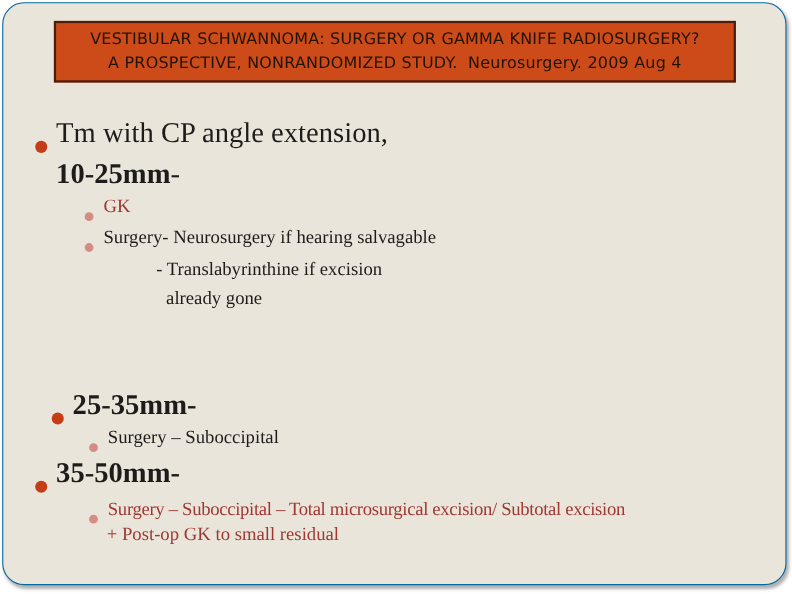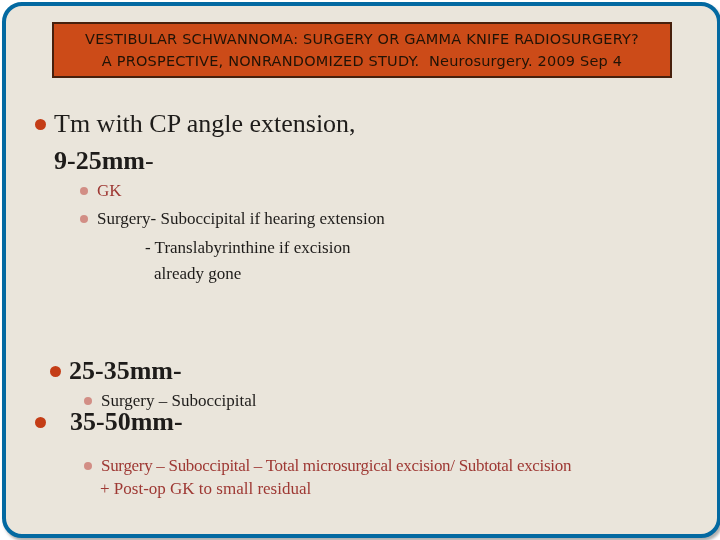--- a/index.html
+++ b/index.html
@@ -17,21 +17,21 @@
     height: 540px;
     background: #FFFFFF;
   }
   .slide {
     position: absolute;
     left: 2px;
     top: 2px;
     width: 711px;
     height: 528px;
     background: #EAE5DB;
-    border: 4px solid #0369a1;
+    border: 1px solid #0369a1;
     border-radius: 20px;
     box-shadow: 2px 3px 3px rgba(110,110,110,0.55);
   }
   .title-box {
     position: absolute;
     left: 46px;
     top: 16px;
     width: 616px;
     height: 52px;
     background: #CC4B18;
@@ -46,21 +46,21 @@
     font-family: "DejaVu Sans", sans-serif;
     font-size: 14.5px;
     line-height: 16px;
     color: #211306;
     white-space: pre;
     letter-spacing: 0.2px;
   }
   .row {
     position: absolute;
     display: flex;
-    align-items: flex-start;
+    align-items: flex-end;
     white-space: pre;
   }
   .l1 {
     font-size: 26px;
     line-height: 36px;
     color: #1E1C1A;
   }
   .l2 {
     font-size: 17px;
     line-height: 26px;
@@ -89,61 +89,61 @@
   .longline { letter-spacing: -0.3px; }
 </style>
 </head>
 <body>
 
 <div class="canvas">
   <div class="slide">
 
     <div class="title-box">
       <div class="title-line">VESTIBULAR SCHWANNOMA: SURGERY OR GAMMA KNIFE RADIOSURGERY?</div>
-      <div class="title-line">A PROSPECTIVE, NONRANDOMIZED STUDY.  Neurosurgery. 2009 Sep 4</div>
+      <div class="title-line">A PROSPECTIVE, NONRANDOMIZED STUDY.  Neurosurgery. 2009 Aug 4</div>
     </div>
 
     <div class="row l1" style="left:29px; top:100px;">
       <span class="b1"></span>
       <span>Tm with CP angle extension,</span>
     </div>
 
     <div class="row l1" style="left:48px; top:137px;">
-      <span class="bold">9-25mm</span><span>-</span>
+      <span class="bold">10-25mm</span><span>-</span>
     </div>
 
     <div class="row l2" style="left:74px; top:172px;">
       <span class="b2"></span>
       <span class="red">GK</span>
     </div>
 
     <div class="row l2" style="left:74px; top:200px;">
       <span class="b2"></span>
-      <span>Surgery- Suboccipital if hearing extension</span>
+      <span>Surgery- Neurosurgery if hearing salvagable</span>
     </div>
 
     <div class="row l2" style="left:139px; top:229px;">
       <span>- Translabyrinthine if excision</span>
     </div>
 
     <div class="row l2" style="left:148px; top:255px;">
       <span>already gone</span>
     </div>
 
     <div class="row l1" style="left:44px; top:347px;">
       <span class="b1"></span>
       <span class="bold">25-35mm-</span>
     </div>
 
     <div class="row l2" style="left:78px; top:382px;">
       <span class="b2"></span>
       <span>Surgery – Suboccipital</span>
     </div>
 
-    <div class="row l1" style="left:29px; top:398px;gap:16px;">
+    <div class="row l1" style="left:29px; top:409px;">
       <span class="b1"></span>
       <span class="bold">35-50mm-</span>
     </div>
 
     <div class="row l2" style="left:94px; top:470px;">
       <span class="red">+ Post-op GK to small residual</span>
     </div>
 
     <div class="row l2" style="left:78px; top:447px;">
       <span class="b2"></span>

